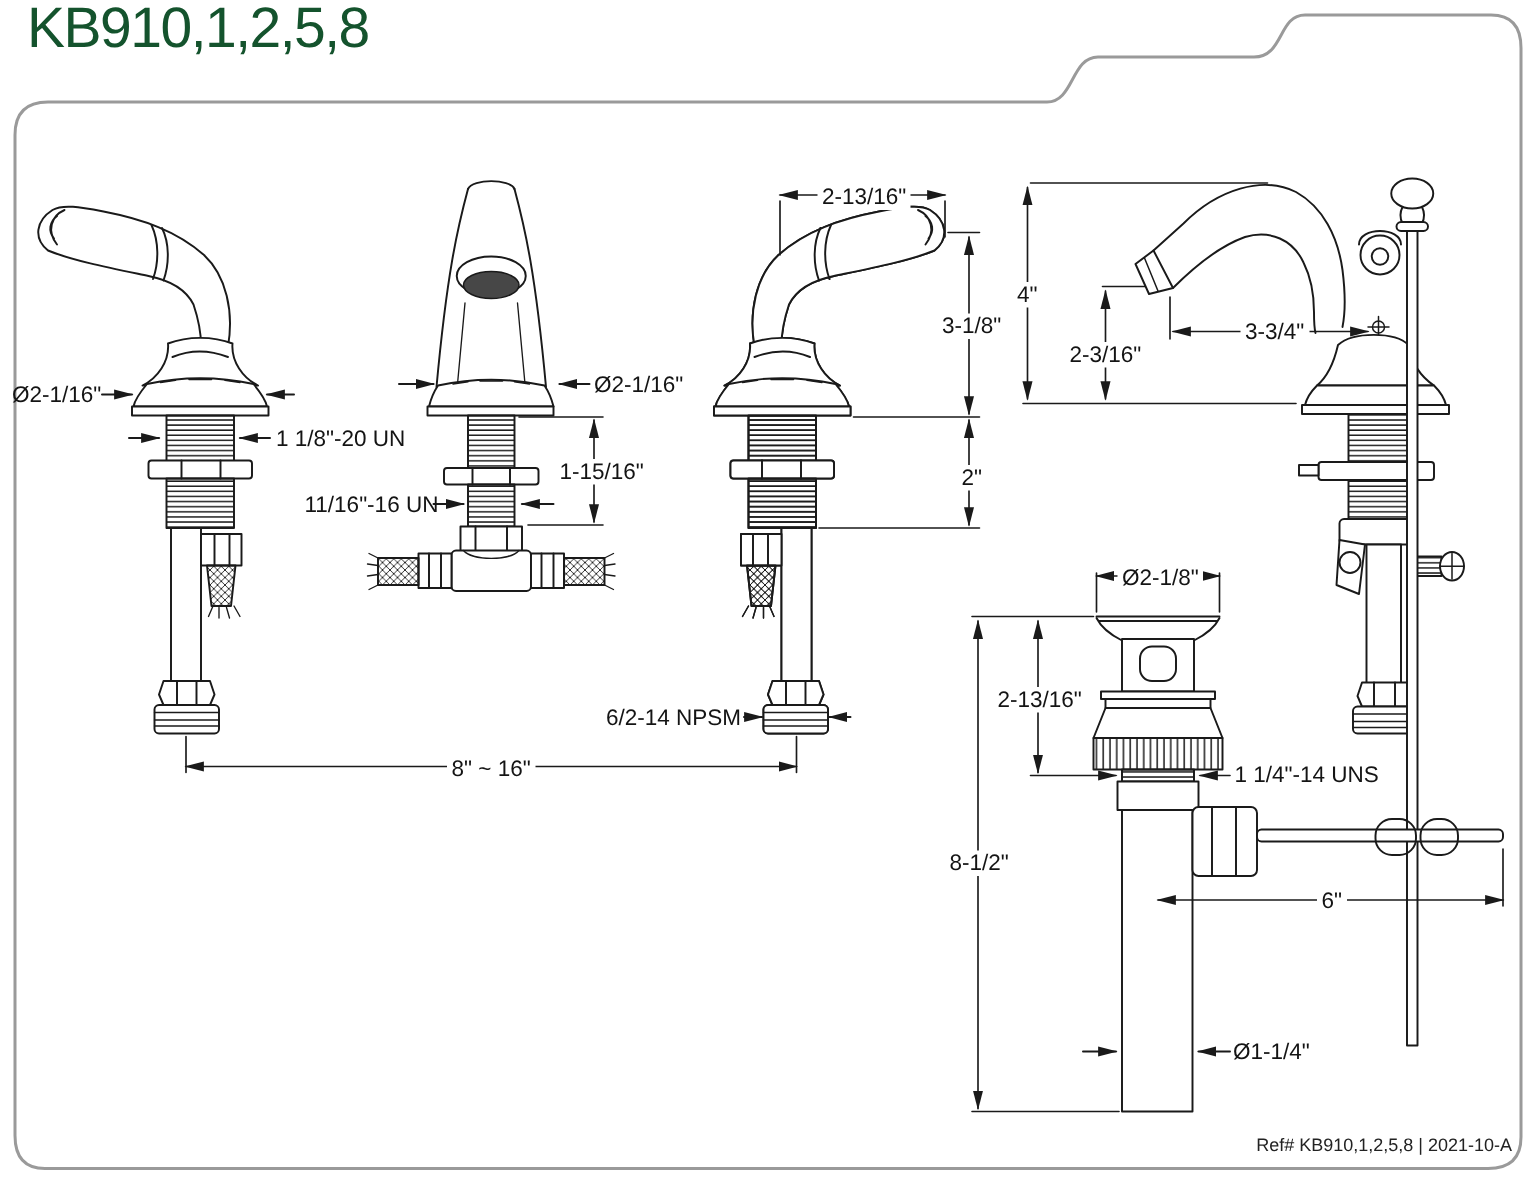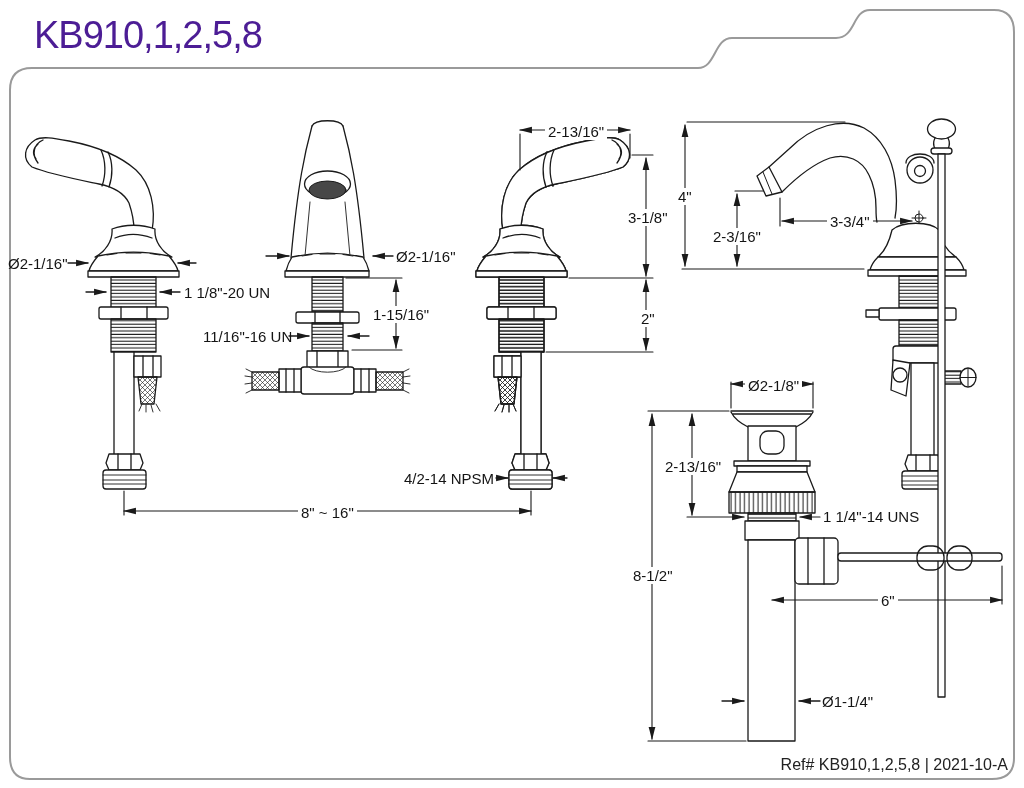--- a/index.html
+++ b/index.html
@@ -1,24 +1,24 @@
 <!DOCTYPE html>
 <html><head>
 <meta charset="utf-8">
 <style>
   html,body{margin:0;padding:0;background:#fff;}
   .canvas{position:relative;width:1024px;height:788px;background:#fff;overflow:hidden;
           font-family:"Liberation Sans",sans-serif;color:#111;}
   .art{position:absolute;left:0;top:0;}
   .titleblock{position:absolute;left:18px;top:0;line-height:1.05;}
-  .titleblock h1{margin:16px;font-size:38px;font-weight:400;letter-spacing:-1px;color:#4c1d95;text-align:right;}
+  .titleblock h1{margin:0;font-size:38px;font-weight:400;letter-spacing:-1px;color:#14532d;text-align:right;}
   .titleblock .sub{margin:3px 0 0 2px;font-size:19px;color:#0c0c0c;}
   .dim{position:absolute;font-size:15px;color:#141414;white-space:nowrap;line-height:1;}
   .bg{background:#fff;padding:1px 3px;}
-  .ref{position:absolute;right:16px;top:756px;font-size:16px;color:#222;}
+  .ref{position:absolute;right:16px;top:756px;font-size:12px;color:#222;}
 </style>
 </head>
 <body>
 
 <div class="canvas">
 
   <svg class="art" width="1024" height="788" viewBox="0 0 1024 788" stroke="#1a1a1a" fill="none" stroke-width="1.3" stroke-linecap="round" stroke-linejoin="round">
     <defs>
       <pattern id="thr" width="6" height="3.4" patternUnits="userSpaceOnUse">
         <path d="M0,1.2 H6" stroke="#1a1a1a" stroke-width="1"></path>
@@ -212,21 +212,21 @@
   <div class="dim" style="left:184px;top:285px">1 1/8"-20 UN</div>
 
   <div class="dim" style="left:396px;top:249px">Ø2-1/16"</div>
   <div class="dim bg" style="left:370px;top:306px">1-15/16"</div>
   <div class="dim" style="left:203px;top:329px">11/16"-16 UN</div>
 
   <div class="dim bg" style="left:545px;top:123px">2-13/16"</div>
   <div class="dim bg" style="left:625px;top:209px">3-1/8"</div>
   <div class="dim bg" style="left:638px;top:310px">2"</div>
 
-  <div class="dim" style="left:404px;top:471px">4/2-14 NPSM</div>
+  <div class="dim" style="left:404px;top:471px">6/2-14 NPSM</div>
   <div class="dim bg" style="left:298px;top:504px">8" ~ 16"</div>
 
   <div class="dim bg" style="left:675px;top:188px">4"</div>
   <div class="dim bg" style="left:710px;top:228px">2-3/16"</div>
   <div class="dim bg" style="left:827px;top:213px">3-3/4"</div>
 
   <div class="dim bg" style="left:745px;top:377px">Ø2-1/8"</div>
   <div class="dim bg" style="left:662px;top:458px">2-13/16"</div>
   <div class="dim" style="left:823px;top:509px">1 1/4"-14 UNS</div>
   <div class="dim bg" style="left:630px;top:567px">8-1/2"</div>

